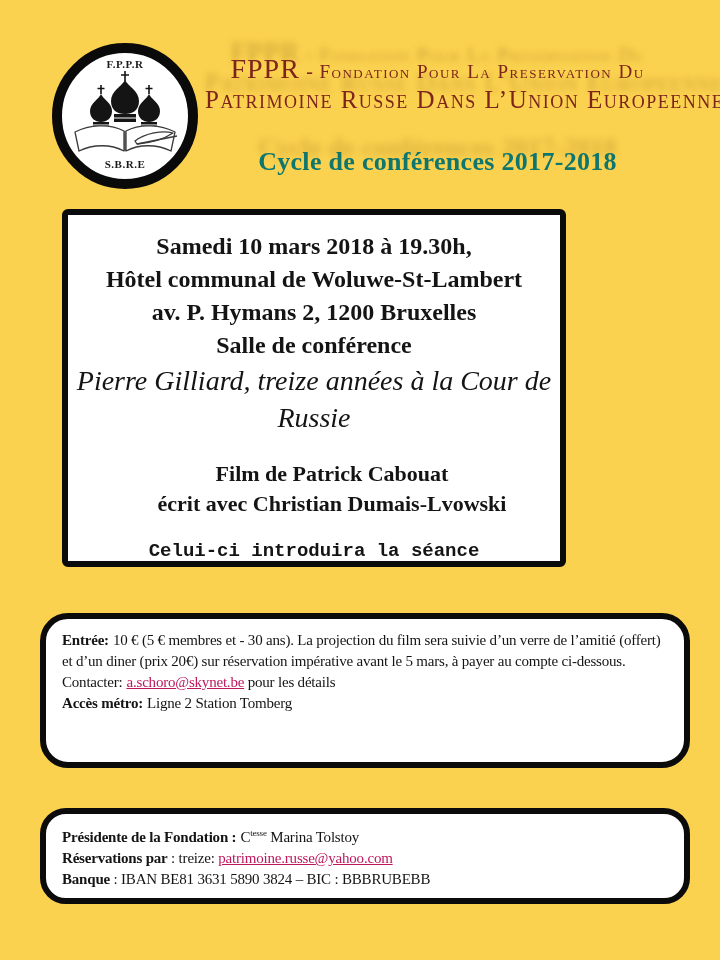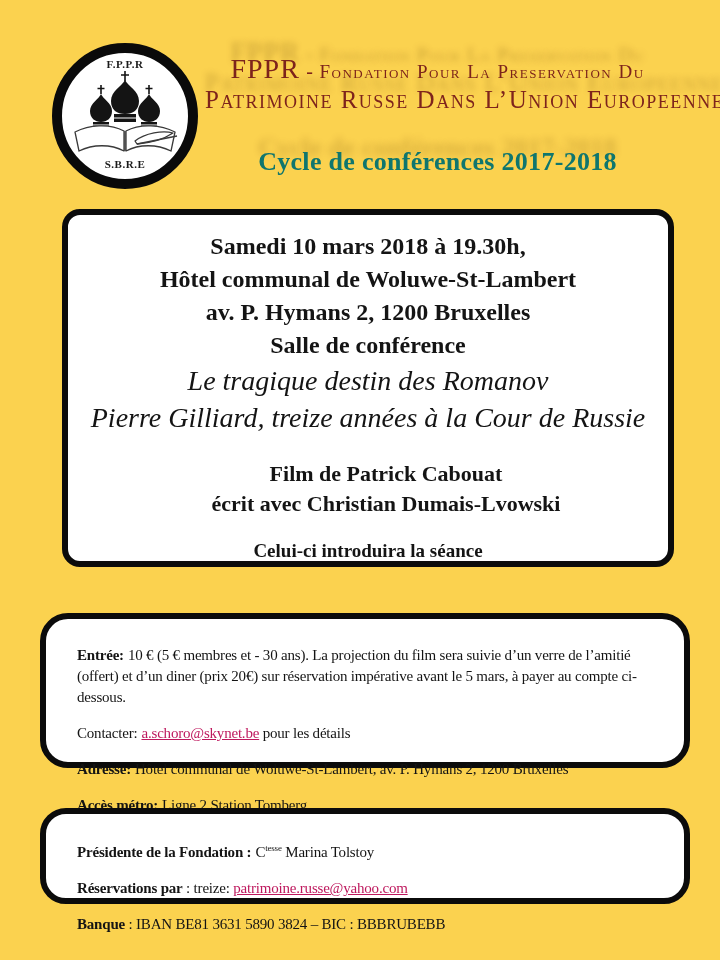--- a/index.html
+++ b/index.html
@@ -27,39 +27,39 @@
     margin-top:34px;font-size:26px;font-weight:bold;color:#0f766e;
     letter-spacing:0.3px;
     text-shadow:0 -14px 7px rgba(105,65,10,0.22);
   }
   
   .card{
     position:absolute;background:#ffffff;border:6px solid #0B0B0B;
     box-sizing:border-box;color:#141414;
   }
   .card-event{
-    left:62px;top:209px;width:612px;height:358px;border-radius:18px;
+    left:62px;top:209px;width:504px;height:358px;border-radius:6px;
     text-align:center;padding-top:15px;
   }
   .ev-line{font-size:24px;font-weight:bold;line-height:33px;}
   .ev-italic{font-size:28px;font-style:italic;line-height:37px;}
   .ev-credits{margin-top:23px;}
   .ev-credit{font-size:22px;font-weight:bold;line-height:30px;padding-left:36px;}
-  .ev-note{margin-top:21px;font-size:19px;font-weight:bold;}
+  .ev-note{margin-top:21px;font-size:19px;font-weight:bold;font-family:Liberation Mono, monospace;}
   .card-info{
     left:40px;top:613px;width:650px;height:155px;border-radius:28px;
     padding:11px 16px 0 16px;font-size:15px;line-height:21px;
     letter-spacing:-0.2px;
   }
   .card-footer{
     left:40px;top:808px;width:650px;height:96px;border-radius:26px;
     padding:13px 16px 16px 16px;font-size:15px;line-height:21px;
     letter-spacing:-0.2px;
   }
-  .card p{margin:15px;}
+  .card p{margin:0;}
   .lbl{font-weight:bold;margin-right:4px;}
   .lbl-tight{font-weight:bold;}
   a.mail{color:#be185d;text-decoration:underline;}
   sup{font-size:9px;line-height:0;vertical-align:super;}
 </style>
 </head>
 <body>
 
 <div class="flyer">
 
@@ -103,33 +103,31 @@
     </div>
     <div class="org-line2 smallcaps">Patrimoine Russe Dans L’Union Europeenne</div>
     <div class="series-title">Cycle de conférences 2017-2018</div>
   </div>
 
   <div class="card card-event">
     <div class="ev-line">Samedi 10 mars 2018 à 19.30h,</div>
     <div class="ev-line">Hôtel communal de Woluwe-St-Lambert</div>
     <div class="ev-line">av. P. Hymans 2, 1200 Bruxelles</div>
     <div class="ev-line">Salle de conférence</div>
-    <div class="ev-italic">Le tragique destin des Romanov</div>
     <div class="ev-italic">Pierre Gilliard, treize années à la Cour de Russie</div>
     <div class="ev-credits">
       <div class="ev-credit">Film de Patrick Cabouat</div>
       <div class="ev-credit">écrit avec Christian Dumais-Lvowski</div>
     </div>
     <div class="ev-note">Celui-ci introduira la séance</div>
   </div>
 
   <div class="card card-info">
     <p><span class="lbl">Entrée:</span><span>10 € (5 € membres et - 30 ans). La projection du film sera suivie d’un verre de l’amitié (offert) et d’un diner (prix 20€) sur réservation impérative avant le 5 mars, à payer au compte ci-dessous.</span></p>
     <p><span class="lbl" style="font-weight:normal">Contacter:</span><a href="#" class="mail">a.schoro@skynet.be</a><span> pour les détails</span></p>
-    <p><span class="lbl">Adresse:</span><span>Hôtel communal de Woluwe-St-Lambert, av. P. Hymans 2, 1200 Bruxelles</span></p>
     <p><span class="lbl">Accès métro:</span><span>Ligne 2 Station Tomberg</span></p>
   </div>
 
   <div class="card card-footer">
     <p><span class="lbl">Présidente de la Fondation :</span><span>C</span><sup>tesse</sup><span> Marina Tolstoy</span></p>
     <p><span class="lbl-tight">Réservations par</span><span> : treize: </span><a href="#" class="mail">patrimoine.russe@yahoo.com</a></p>
     <p><span class="lbl-tight">Banque</span><span> : IBAN BE81 3631 5890 3824 – BIC : BBBRUBEBB</span></p>
   </div>
 
 </div>

